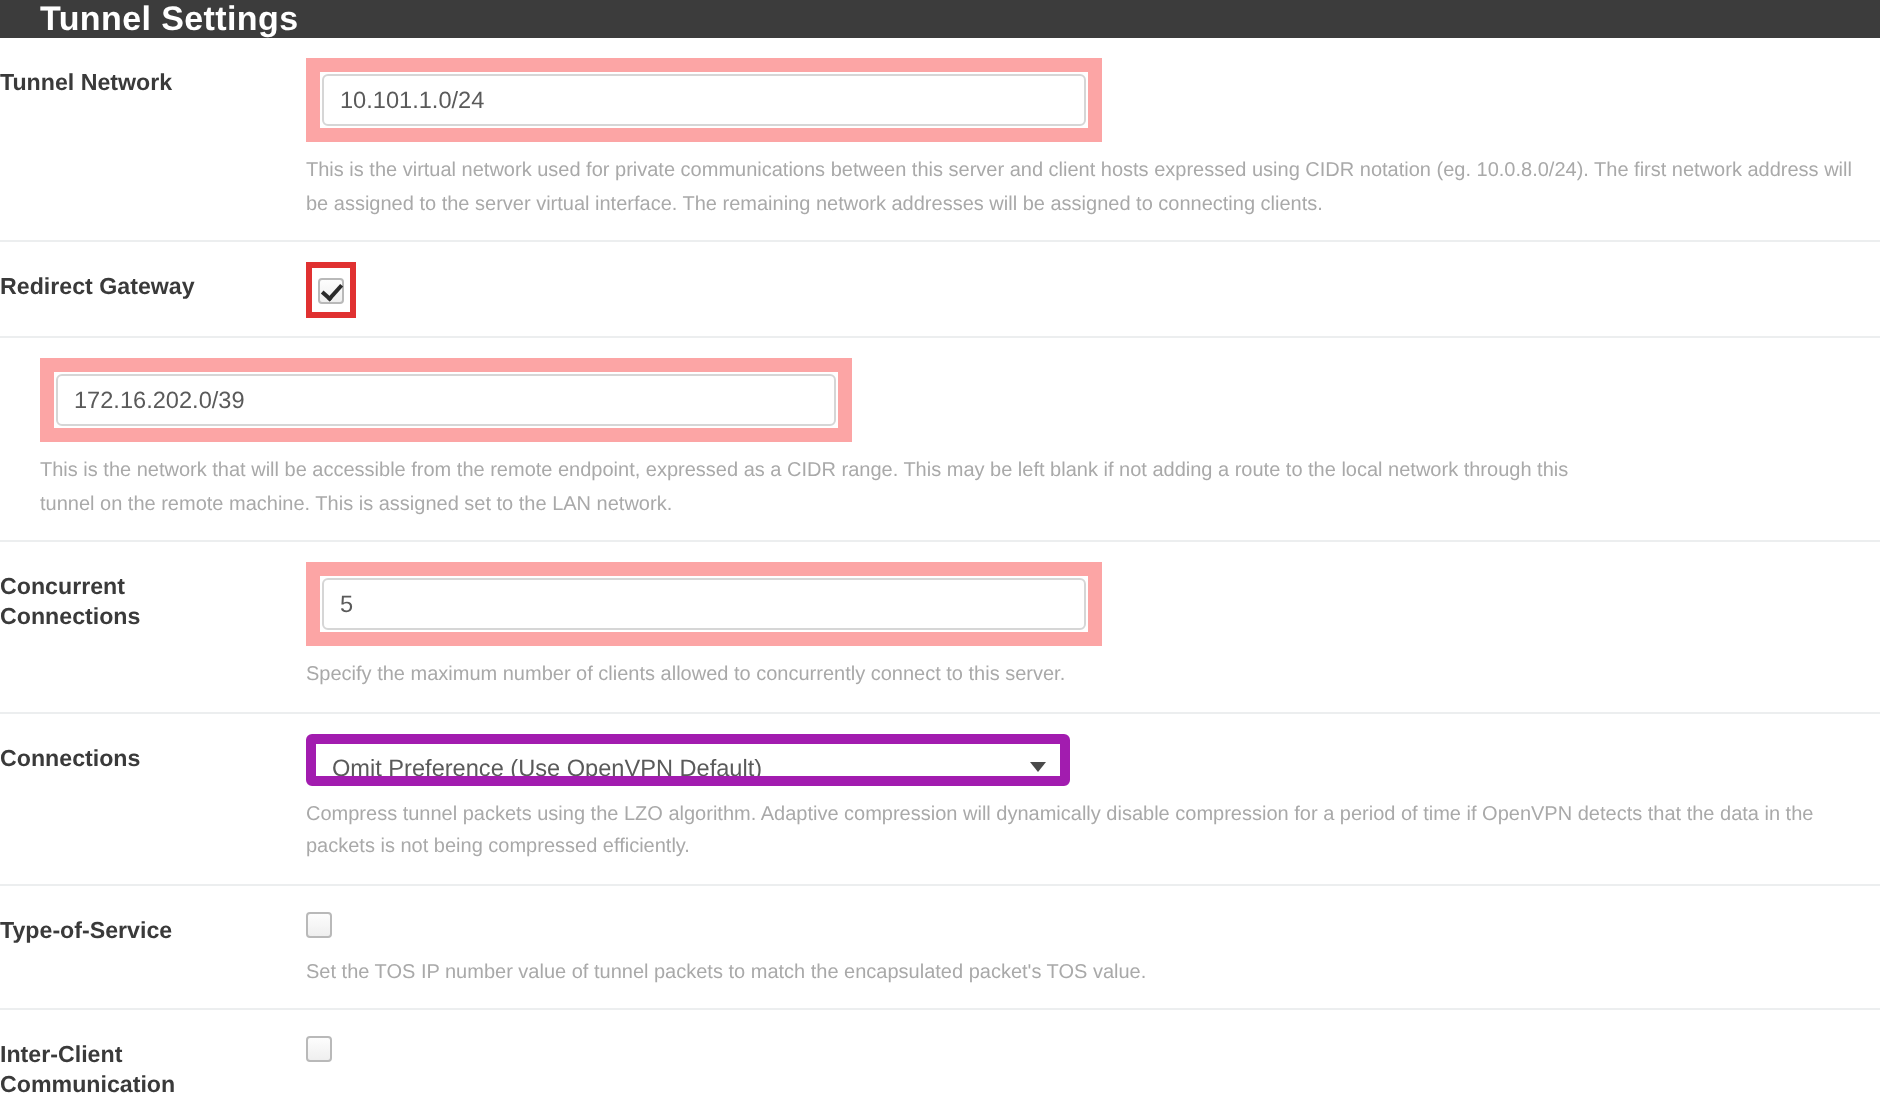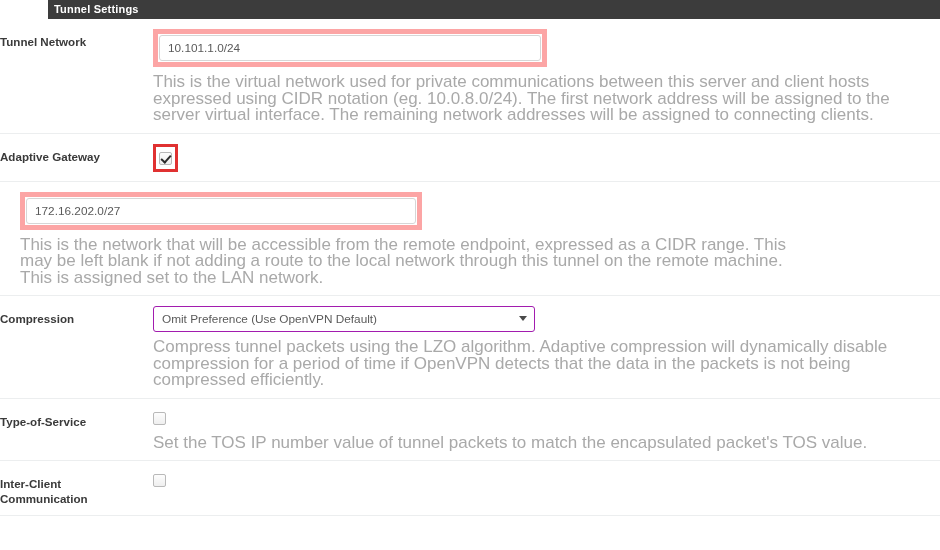--- a/index.html
+++ b/index.html
@@ -11,26 +11,25 @@
     overflow: hidden;
   }
   .panel {
     width: 940px;
     background: #fff;
   }
   .panel-heading {
     height: 19px;
     background: #3c3c3c;
     color: #ffffff;
-    font-size: 11px;
+    font-size: 17px;
     font-weight: bold;
     letter-spacing: .2px;
     line-height: 19px;
-    padding-left: 6px;
-    margin-left: 48px;
+    padding-left: 20px;
   }
   .panel-body { padding: 0; }
 
   .form-row {
     display: flex;
     align-items: flex-start;
     border-bottom: 1px solid #eceeef;
     padding: 10px 0 9px 0;
     min-height: 40px;
   }
@@ -48,21 +47,21 @@
   }
   .col-field {
     flex: 1 1 auto;
     padding-left: 20px;
     padding-right: 8px;
     min-width: 0;
   }
 
   .hlwrap { display: inline-block; position: relative; }
   .hlwrap.red {
-    border: 5px solid #fca5a5;
+    border: 7px solid #fca5a5;
     padding: 1px;
     background: #fff;
   }
 
   .txt-input {
     display: block;
     height: 26px;
     border: 1px solid #d6d6d6;
     border-radius: 3px;
     background: #fff;
@@ -76,21 +75,21 @@
     overflow: hidden;
   }
   .w-tunnel  { width: 382px; }
   .w-local   { width: 390px; }
   .w-conc    { width: 382px; }
 
   .sel-input {
     display: block;
     width: 382px;
     height: 26px;
-    border: 1px solid #a21caf;
+    border: 5px solid #a21caf;
     border-radius: 3px;
     background: #fff;
     color: #5a5a5a;
     font-size: 11.8px;
     line-height: 24px;
     padding: 0 22px 0 8px;
     position: relative;
     white-space: nowrap;
     overflow: hidden;
   }
@@ -124,21 +123,21 @@
   }
   .chkbox-hl {
     display: inline-block;
     border: 3px solid #e03131;
     padding: 2px 3px 2px 3px;
     background: #fff;
   }
 
   .helptext {
     color: #a9a9a9;
-    font-size: 17px;
+    font-size: 10px;
     line-height: 16.5px;
     margin-top: 7px;
     max-width: 775px;
   }
   .helptext.pad-top { }
   .chk-help { margin-top: 8px; }
 </style>
 </head>
 <body>
 
@@ -152,40 +151,49 @@
       <div class="col-label">Tunnel Network</div>
       <div class="col-field">
         <div class="hlwrap red">
           <div class="txt-input w-tunnel">10.101.1.0/24</div>
         </div>
         <div class="helptext">This is the virtual network used for private communications between this server and client hosts expressed using CIDR notation (eg. 10.0.8.0/24). The first network address will be assigned to the server virtual interface. The remaining network addresses will be assigned to connecting clients.</div>
       </div>
     </div>
 
     <div class="form-row">
-      <div class="col-label">Adaptive Gateway</div>
+      <div class="col-label">Redirect Gateway</div>
       <div class="col-field">
         <span class="chkbox-hl">
           <span class="chk checked"></span>
         </span>
       </div>
     </div>
 
     <div class="form-row">
       <div class="col-field">
         <div class="hlwrap red">
-          <div class="txt-input w-local">172.16.202.0/27</div>
+          <div class="txt-input w-local">172.16.202.0/39</div>
         </div>
         <div class="helptext">This is the network that will be accessible from the remote endpoint, expressed as a CIDR range. This may be left blank if not adding a route to the local network through this tunnel on the remote machine. This is assigned set to the LAN network.</div>
       </div>
     </div>
 
-
-    <div class="form-row">
-      <div class="col-label">Compression</div>
+    <div class="form-row">
+      <div class="col-label">Concurrent Connections</div>
+      <div class="col-field">
+        <div class="hlwrap red">
+          <div class="txt-input w-conc">5</div>
+        </div>
+        <div class="helptext">Specify the maximum number of clients allowed to concurrently connect to this server.</div>
+      </div>
+    </div>
+
+    <div class="form-row">
+      <div class="col-label">Connections</div>
       <div class="col-field">
         <div class="sel-input">
           <span>Omit Preference (Use OpenVPN Default)</span>
           <span class="caret"></span>
         </div>
         <div class="helptext pad-top">Compress tunnel packets using the LZO algorithm. Adaptive compression will dynamically disable compression for a period of time if OpenVPN detects that the data in the packets is not being compressed efficiently.</div>
       </div>
     </div>
 
     <div class="form-row">

